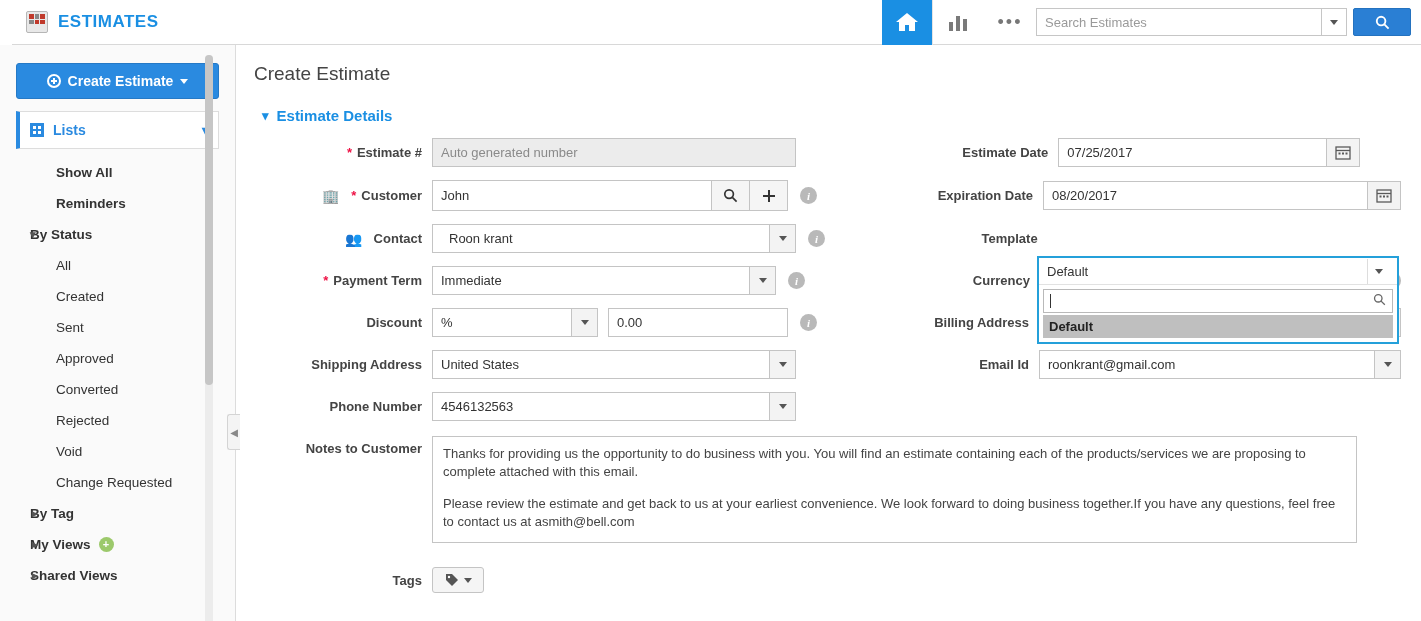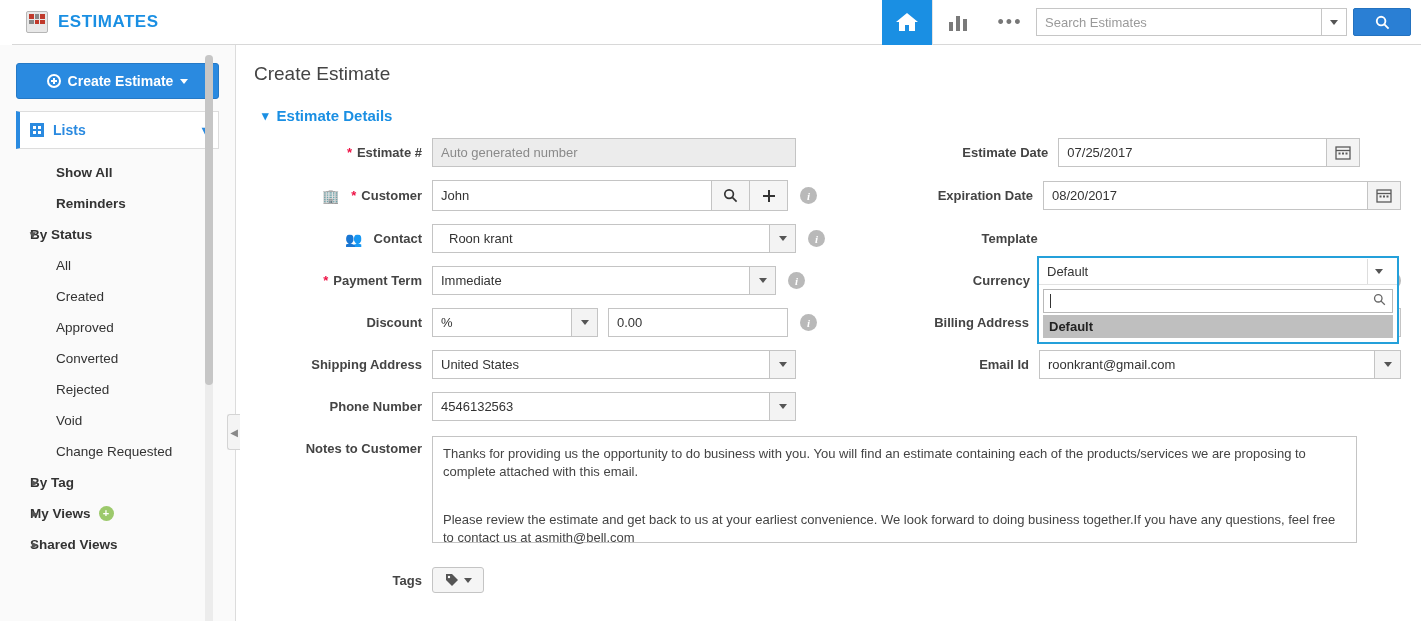--- a/index.html
+++ b/index.html
@@ -235,21 +235,21 @@
     display: flex; align-items: center; padding: 0 6px;
     font-size: 13px; font-weight: bold; color: #222;
   }
 
   .notes-box {
     width: 925px; height: 107px; border: 1px solid #c4c4c4;
     padding: 8px 10px; font-size: 13px; color: #444; line-height: 18px;
     background: #fff;
   }
   .notes-box p { margin: 0; }
-  .notes-box p + p { margin-top: 30px; }
+  .notes-box p + p { margin-top: 14px; }
 
   .tag-btn {
     width: 52px; height: 26px; border: 1px solid #c4c4c4; background: #f5f5f5;
     display: flex; align-items: center; justify-content: center; gap: 5px;
     border-radius: 3px;
   }
 </style>
 </head>
 <body>
 
@@ -324,20 +324,23 @@
       <span class="chev-d">▾</span>
       <span>By Status</span>
     </div>
     <div class="nav-item">
       <span>All</span>
     </div>
     <div class="nav-item">
       <span>Created</span>
     </div>
     <div class="nav-item">
+      <span>Sent</span>
+    </div>
+    <div class="nav-item">
       <span>Approved</span>
     </div>
     <div class="nav-item">
       <span>Converted</span>
     </div>
     <div class="nav-item">
       <span>Rejected</span>
     </div>
     <div class="nav-item">
       <span>Void</span>

